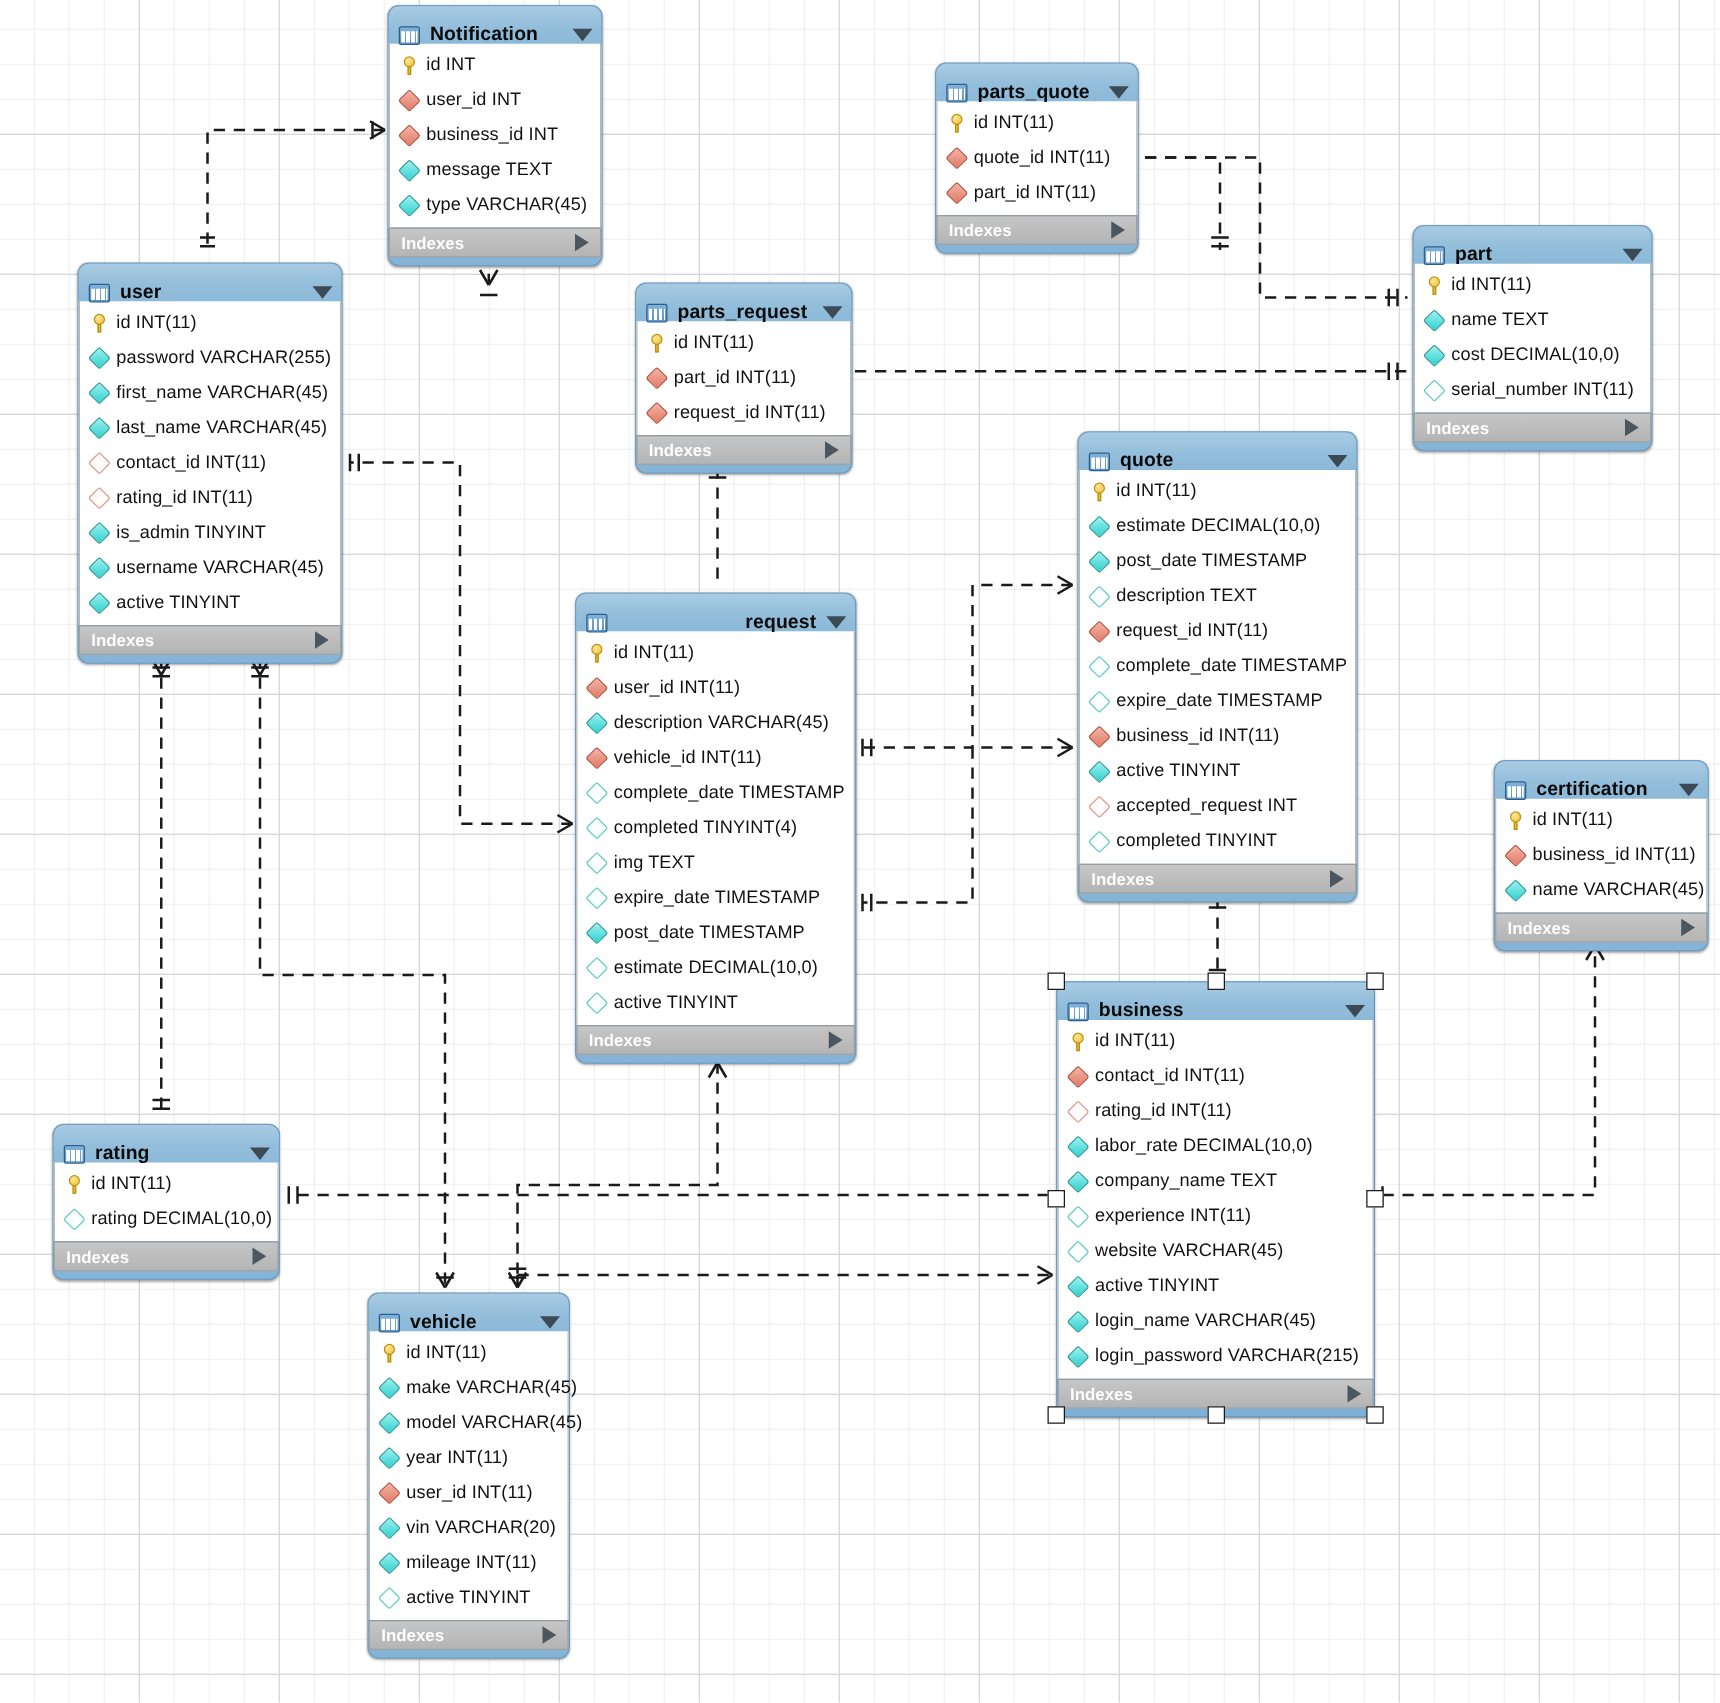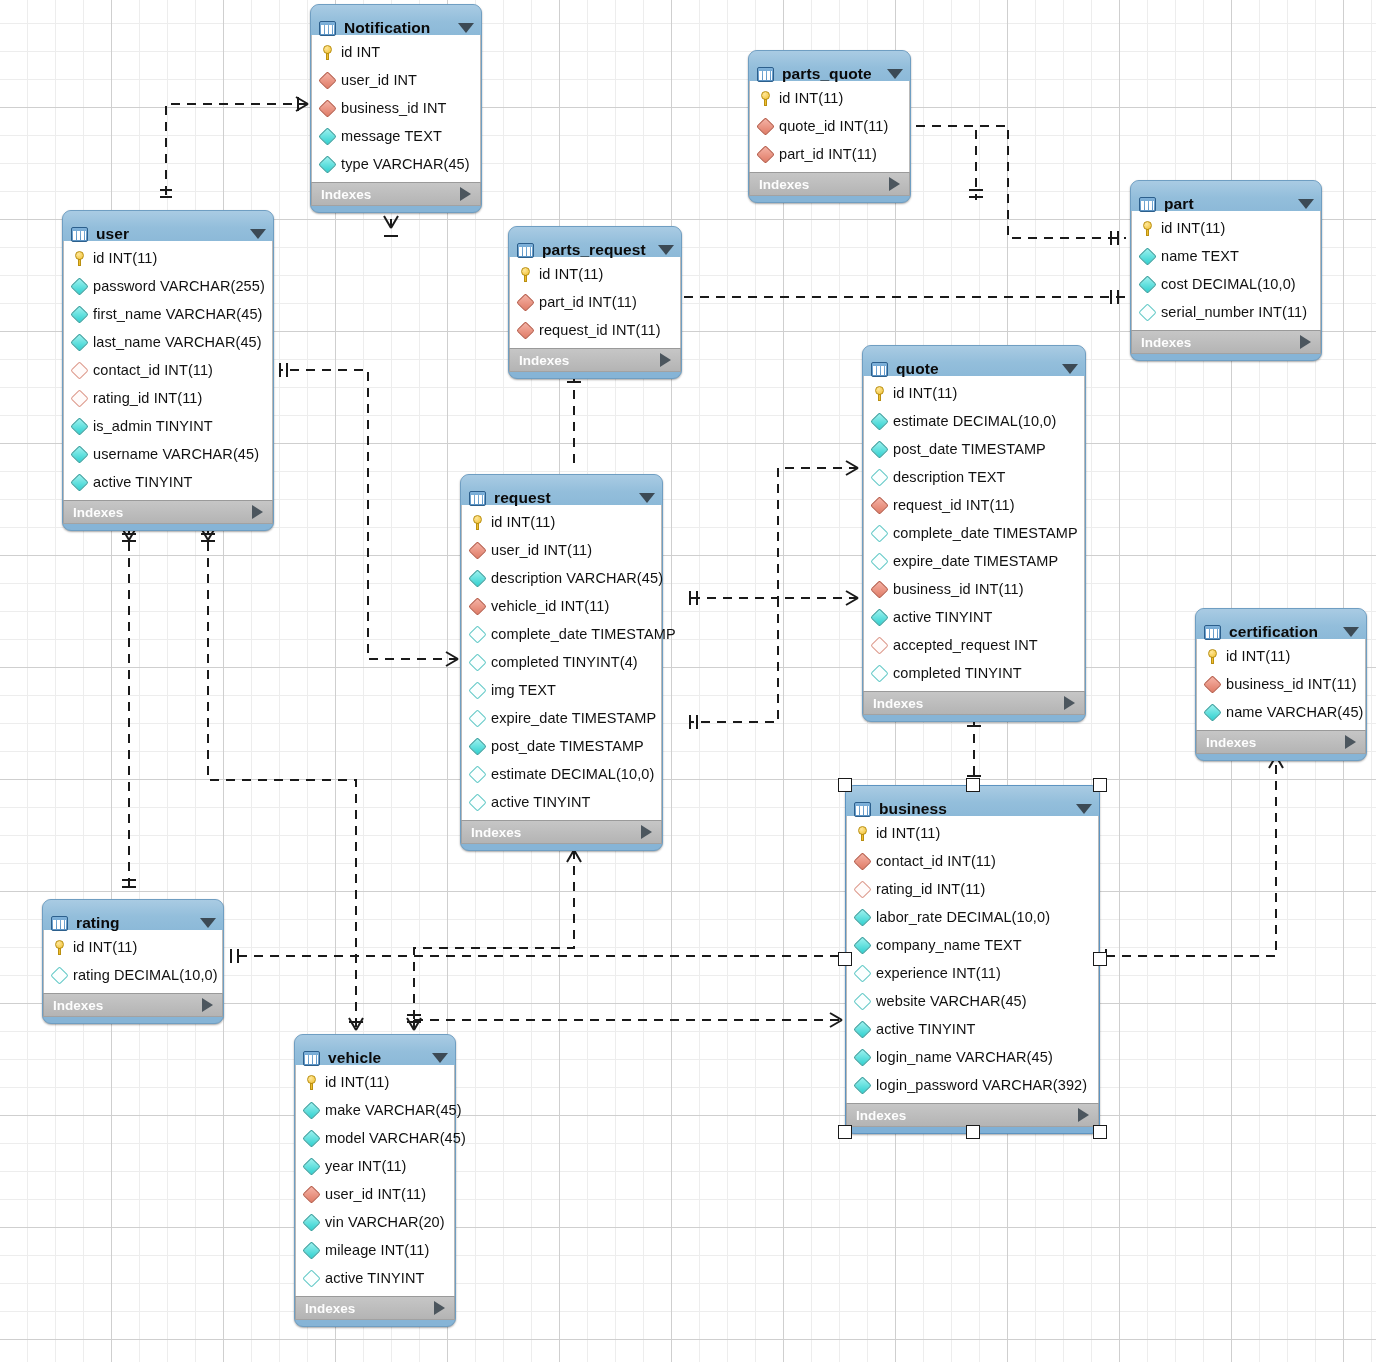--- a/index.html
+++ b/index.html
@@ -417,21 +417,21 @@
           <div class="row">
             <span class="dia d-cyan-o"></span>
             <span class="lbl">completed TINYINT</span>
           </div>
         </div>
         <div class="idx">
           <span class="itxt">Indexes</span>
           <span class="iarrow"></span>
         </div>
       </div>
-      <div class="tbl" style="left: 460px; top: 474px; width: 203px;">
+      <div class="tbl" style="left: 460px; top: 474px; width: 225px; text-align: right;">
         <div class="hdr">
           <span class="ticon"></span>
           <span class="tname">request</span>
           <span class="chev"></span>
         </div>
         <div class="body">
           <div class="row">
             <span class="keyic"></span>
             <span class="lbl">id INT(11)</span>
           </div>
@@ -544,21 +544,21 @@
           <div class="row">
             <span class="dia d-cyan"></span>
             <span class="lbl">active TINYINT</span>
           </div>
           <div class="row">
             <span class="dia d-cyan"></span>
             <span class="lbl">login_name VARCHAR(45)</span>
           </div>
           <div class="row">
             <span class="dia d-cyan"></span>
-            <span class="lbl">login_password VARCHAR(392)</span>
+            <span class="lbl">login_password VARCHAR(215)</span>
           </div>
         </div>
         <div class="idx">
           <span class="itxt">Indexes</span>
           <span class="iarrow"></span>
         </div>
       </div>
       <div class="tbl" style="left: 42px; top: 899px; width: 182px;">
         <div class="hdr">
           <span class="ticon"></span>

